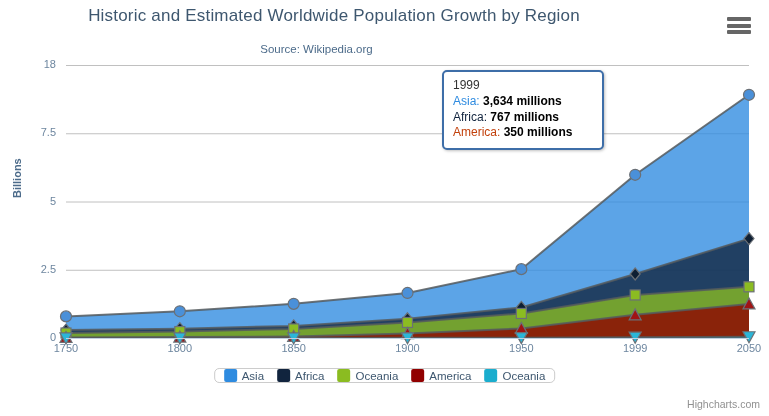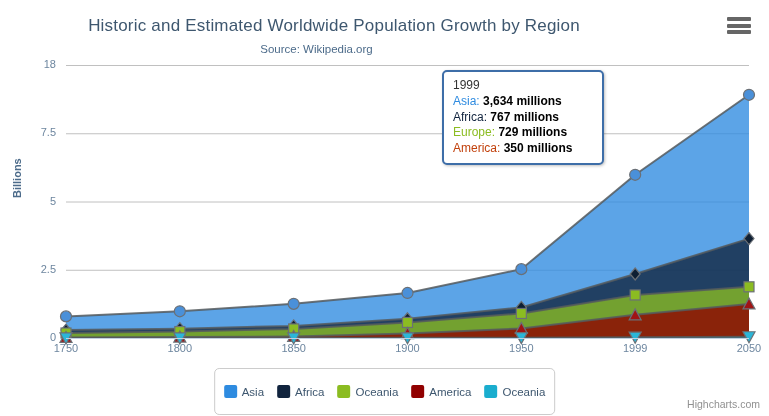--- a/index.html
+++ b/index.html
@@ -4,21 +4,21 @@
 <style>
   html,body{margin:0;padding:0;}
   body{
     width:769px;height:416px;background:#ffffff;overflow:hidden;
     font-family:"Liberation Sans", sans-serif;
     -webkit-font-smoothing:antialiased;
   }
   #chart-root{position:relative;width:769px;height:416px;}
 
   .chart-title{
-    position:absolute;left:0;top:16px;width:668px;text-align:center;
+    position:absolute;left:0;top:6px;width:668px;text-align:center;
     font-size:17px;color:#3E576F;letter-spacing:.2px;
   }
   .chart-subtitle{
     position:absolute;left:0;top:36px;width:633px;text-align:center;
     font-size:11.5px;color:#4C6B8A;margin-top:7px;
   }
 
   .context-button{
     position:absolute;right:18px;top:17px;width:24px;height:17px;
     display:flex;flex-direction:column;justify-content:space-between;
@@ -38,21 +38,21 @@
     font-size:11px;color:#6D869F;
   }
   .xtick{
     position:absolute;width:60px;text-align:center;
     font-size:11px;color:#6D869F;top:342px;
   }
 
   .legend{
     position:absolute;left:50%;transform:translateX(-50%);top:368px;
     border:1px solid #cccccc;border-radius:5px;background:#ffffff;
-    padding:16px 9px;display:flex;align-items:flex-start;gap:13px;
+    padding:0 9px;display:flex;align-items:flex-start;gap:13px;
     box-shadow:0 0 0 0 rgba(0,0,0,0);
   }
   .legend-item{display:flex;align-items:center;gap:5px;cursor:pointer;}
   .legend-swatch{width:13px;height:13px;border-radius:2px;display:block;}
   .legend-text{font-size:11.5px;color:#3E576F;}
 
   .tooltip{
     position:absolute;left:442px;top:70px;
     background:#ffffff;border:2px solid #3E6EA8;border-radius:5px;
     padding:6px 9px 7px 9px;box-shadow:1px 1px 3px rgba(0,0,0,.25);
@@ -183,19 +183,18 @@
         <span class="legend-swatch" style="background: rgb(26, 173, 206);"></span>
         <span class="legend-text">Oceania</span>
       </div>
     </div>
 
   <div class="tooltip">
     <div class="tt-header">1999</div>
     <div id="tt-rows">
         <div class="tt-row"><span class="k" style="color: rgb(46, 139, 224);">Asia: </span><span class="v">3,634 millions</span></div>
         <div class="tt-row"><span class="k" style="color: rgb(17, 36, 62);">Africa: </span><span class="v">767 millions</span></div>
-        <div class="tt-row"><span class="k" style="color: rgb(139, 188, 33);">Europe: </span><span class="v">729 millions</span></div>
         <div class="tt-row"><span class="k" style="color: #c2410c;">America: </span><span class="v">350 millions</span></div>
       </div>
   </div>
 
   <div class="credit">Highcharts.com</div>
 </div>
 
 </body></html>

